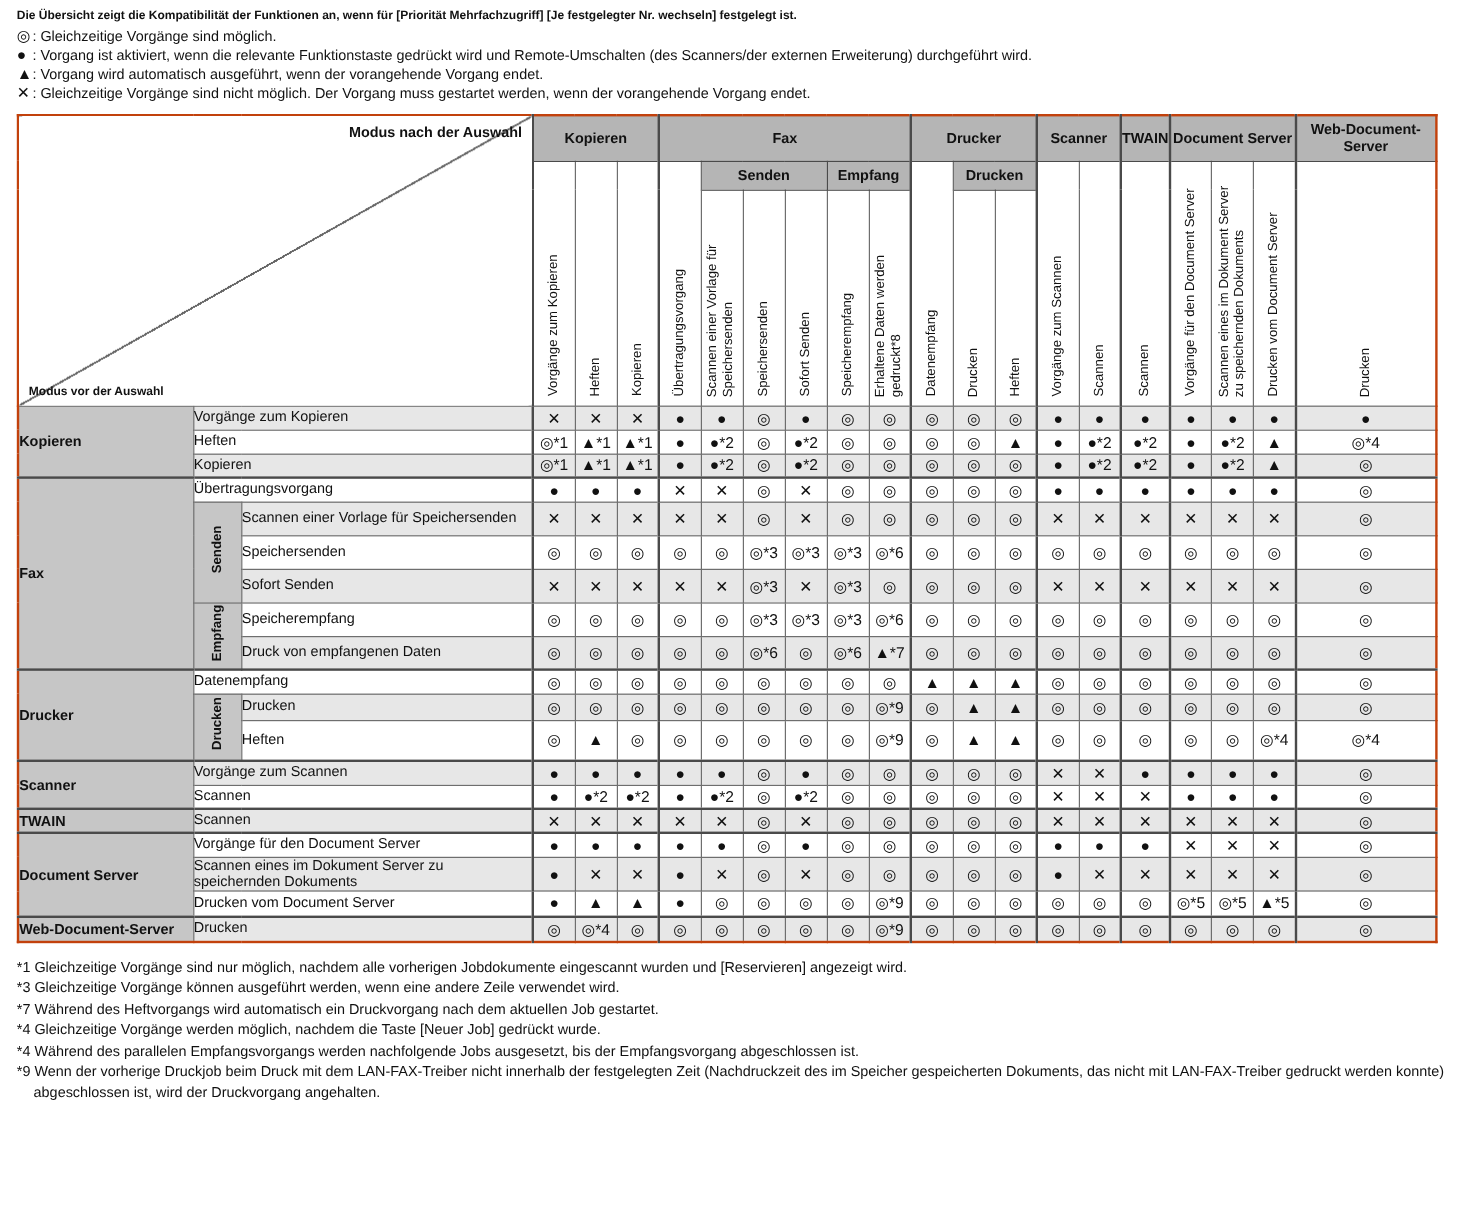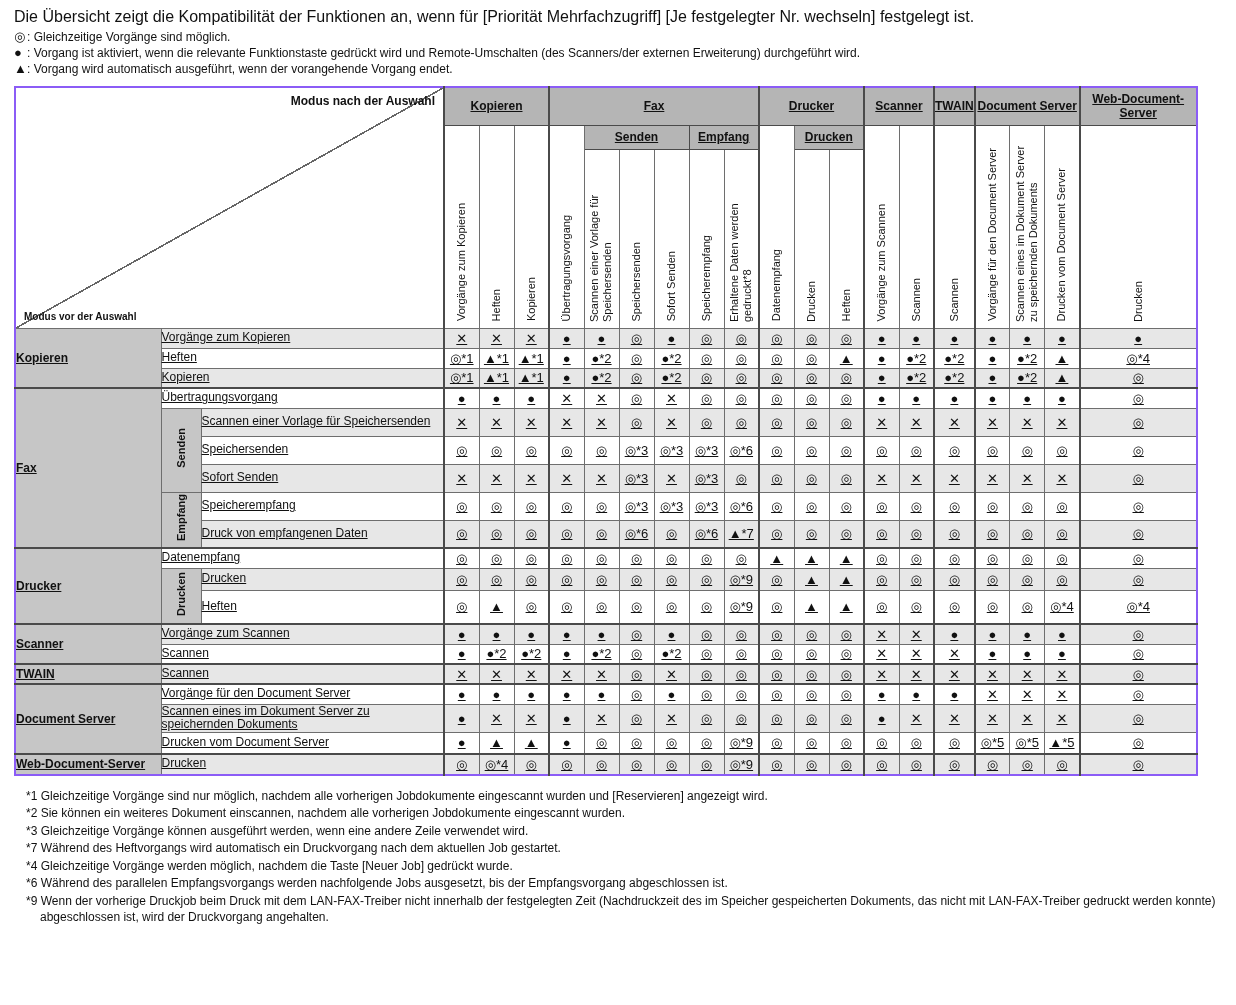--- a/index.html
+++ b/index.html
@@ -1,26 +1,26 @@
 <!DOCTYPE html>
 <html><head>
 <meta charset="utf-8">
 <style>
   html,body{margin:0;padding:0;background:#fff;color:#111;}
   body{font-family:"Liberation Sans","DejaVu Sans",sans-serif;width:1236px;}
   .page{padding:8px 14px 10px 14px;}
   h1{font-size:15px;font-weight:bold;margin:0 0 12px 0;}
-  .intro{font-size:16px;margin:0 0 3px 0;}
+  .intro{font-size:10px;margin:0 0 3px 0;font-weight:bold;}
   .legend{margin:0 0 9px 0;}
   .legend-line{font-size:12px;line-height:16px;white-space:nowrap;}
   .lsym{display:inline-block;min-width:13px;font-size:13px;}
 
   table.matrix{border-collapse:collapse;table-layout:fixed;margin-top:2px;}
   table.matrix th,table.matrix td{border:1px solid #6e6e6e;padding:0;box-sizing:border-box;}
-  table.matrix{border:2px solid #8b5cf6;text-decoration:underline;}
+  table.matrix{border:2px solid #c2410c;}
 
   thead th.grp{background:#b5b5b5;font-size:12px;font-weight:bold;text-align:center;vertical-align:middle;border:1px solid #4a4a4a;}
   tr.grp-row{height:38px;}
   tr.sub-row{height:24px;}
   tr.vcol-row{height:176px;}
 
   th.diag{background:#fff;position:relative;border:1px solid #4a4a4a;
     background-image:linear-gradient(to bottom right,transparent calc(50% - 0.8px),#666 calc(50% - 0.8px),#666 calc(50% + 0.8px),transparent calc(50% + 0.8px));}
   .diag-top{position:absolute;top:6px;right:8px;font-size:12px;font-weight:bold;}
   .diag-bottom{position:absolute;bottom:6px;left:8px;font-size:10px;font-weight:bold;}
@@ -37,33 +37,34 @@
   td.sublabel .vt-sub{display:inline-block;writing-mode:vertical-rl;transform:rotate(180deg);font-size:11px;font-weight:bold;}
   td.rowlabel{font-size:12px;padding:2px 4px 2px 8px;vertical-align:middle;line-height:1.15;}
   td.sym{font-size:13px;text-align:center;vertical-align:middle;white-space:nowrap;line-height:1;}
 
   tr.gstart td,tr.gstart th{border-top:2px solid #4a4a4a;}
   .gs{border-left:2px solid #4a4a4a !important;}
 
   tr.h20{height:20px;} tr.h21{height:21px;} tr.h22{height:22px;}
   tr.h26{height:26px;} tr.h28{height:28px;} tr.h34{height:34px;}
 
-  .footnotes{margin-top:12px;margin-left:12px;}
+  .footnotes{margin-top:12px;}
   .footnote{font-size:12px;line-height:16.5px;padding-left:14px;text-indent:-14px;margin:0 0 1px 0;}
 </style>
 </head>
 <body>
 
 <div class="page">
   <p class="intro">Die Übersicht zeigt die Kompatibilität der Funktionen an, wenn für [Priorität Mehrfachzugriff] [Je festgelegter Nr. wechseln] festgelegt ist.</p>
 
   <div class="legend">
     <div class="legend-line"><span class="lsym">◎</span><span>: Gleichzeitige Vorgänge sind möglich.</span></div>
     <div class="legend-line"><span class="lsym">●</span><span>: Vorgang ist aktiviert, wenn die relevante Funktionstaste gedrückt wird und Remote-Umschalten (des Scanners/der externen Erweiterung) durchgeführt wird.</span></div>
     <div class="legend-line"><span class="lsym">▲</span><span>: Vorgang wird automatisch ausgeführt, wenn der vorangehende Vorgang endet.</span></div>
+    <div class="legend-line"><span class="lsym">✕</span><span>: Gleichzeitige Vorgänge sind nicht möglich. Der Vorgang muss gestartet werden, wenn der vorangehende Vorgang endet.</span></div>
   </div>
 
   <table class="matrix">
     <colgroup>
       <col style="width:146px">
         <col style="width:40px">
         <col style="width:243px">
       <col style="width:35px">
         <col style="width:35px">
         <col style="width:35px">
@@ -552,21 +553,20 @@
           <td class="sym gs">◎</td>
           <td class="sym">◎</td>
           <td class="sym">◎</td>
           <td class="sym gs">◎</td>
         </tr>
     </tbody>
   </table>
 
   <div class="footnotes">
     <div class="footnote">*1 Gleichzeitige Vorgänge sind nur möglich, nachdem alle vorherigen Jobdokumente eingescannt wurden und [Reservieren] angezeigt wird.</div>
-    <div class="footnote">*2 Sie können ein weiteres Dokument einscannen, nachdem alle vorherigen Jobdokumente eingescannt wurden.</div>
     <div class="footnote">*3 Gleichzeitige Vorgänge können ausgeführt werden, wenn eine andere Zeile verwendet wird.</div>
     <div class="footnote">*7 Während des Heftvorgangs wird automatisch ein Druckvorgang nach dem aktuellen Job gestartet.</div>
     <div class="footnote">*4 Gleichzeitige Vorgänge werden möglich, nachdem die Taste [Neuer Job] gedrückt wurde.</div>
-    <div class="footnote">*6 Während des parallelen Empfangsvorgangs werden nachfolgende Jobs ausgesetzt, bis der Empfangsvorgang abgeschlossen ist.</div>
+    <div class="footnote">*4 Während des parallelen Empfangsvorgangs werden nachfolgende Jobs ausgesetzt, bis der Empfangsvorgang abgeschlossen ist.</div>
     <div class="footnote">*9 Wenn der vorherige Druckjob beim Druck mit dem LAN-FAX-Treiber nicht innerhalb der festgelegten Zeit (Nachdruckzeit des im Speicher gespeicherten Dokuments, das nicht mit LAN-FAX-Treiber gedruckt werden konnte) abgeschlossen ist, wird der Druckvorgang angehalten.</div>
   </div>
 
 </div>
 
 </body></html>

